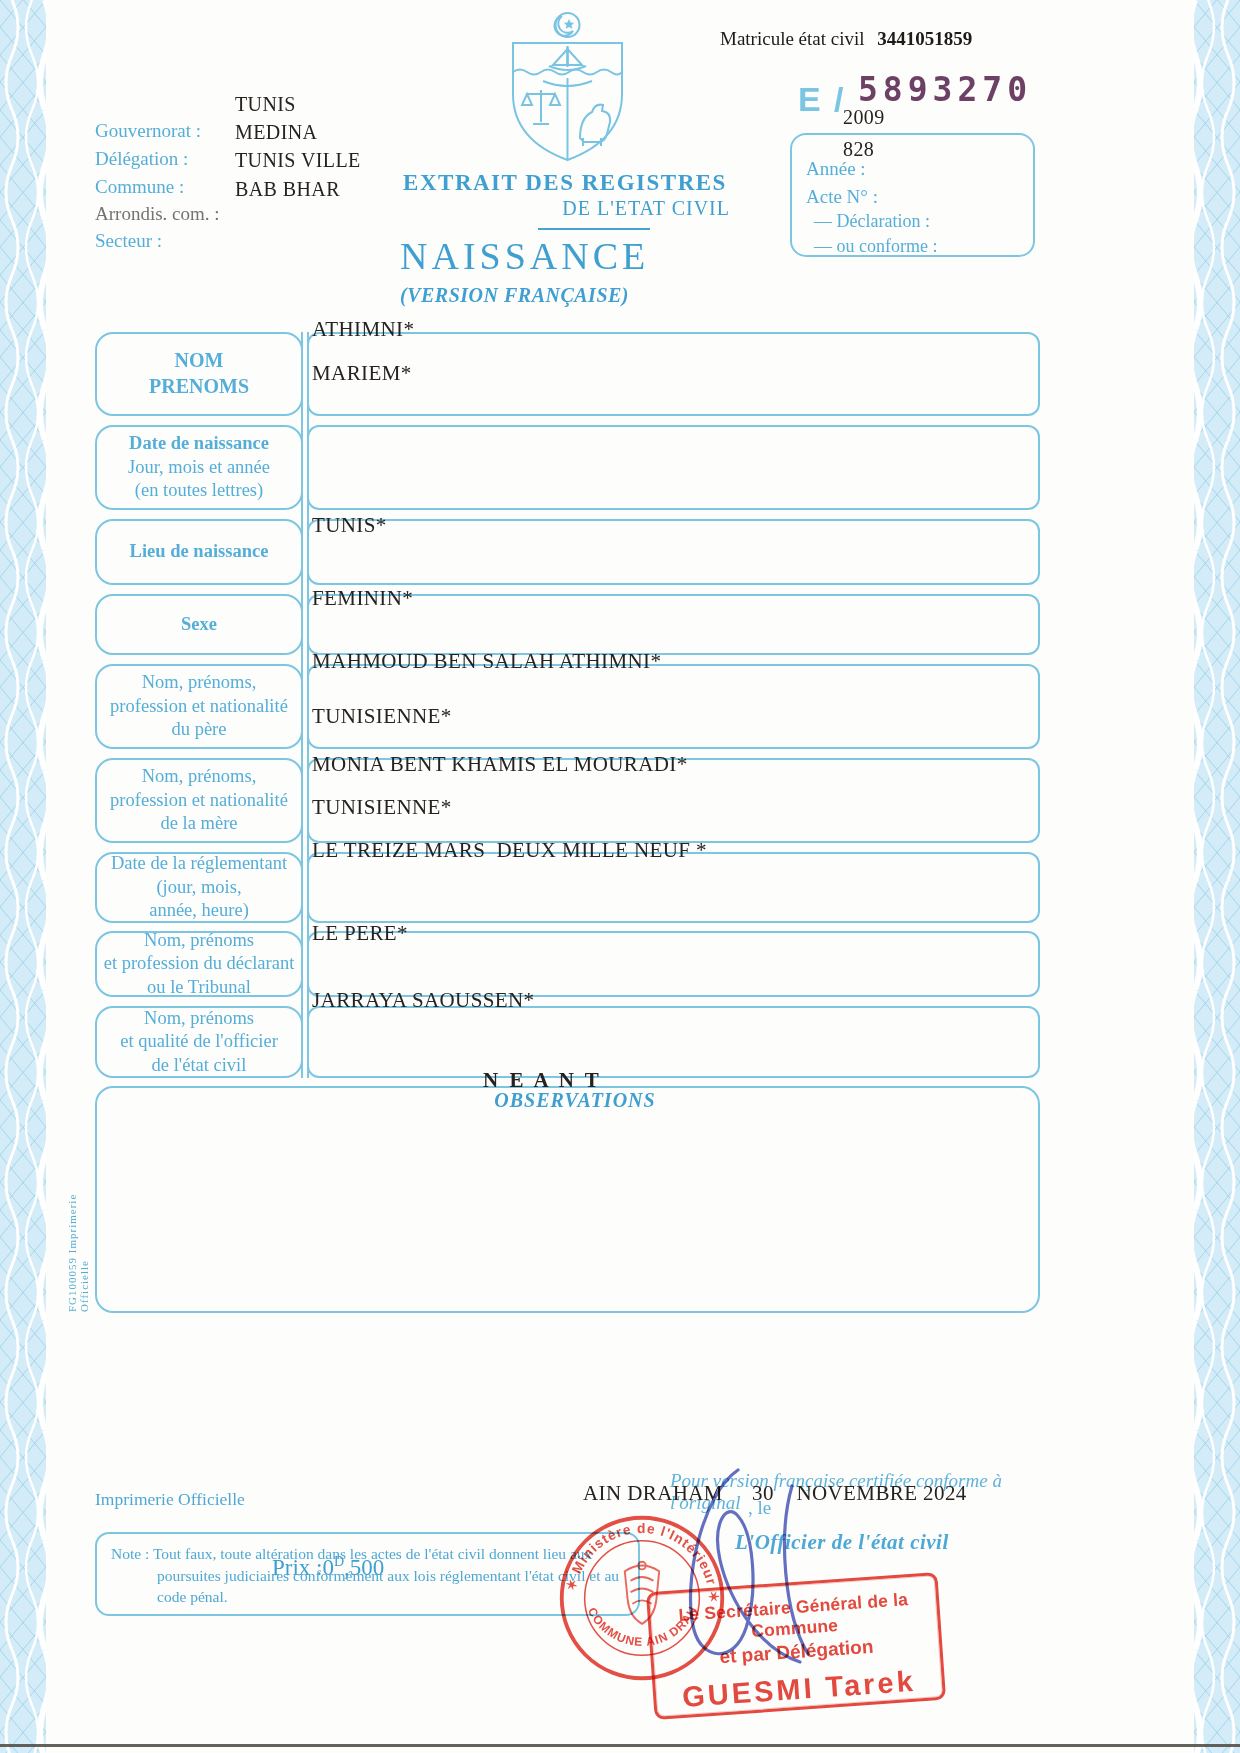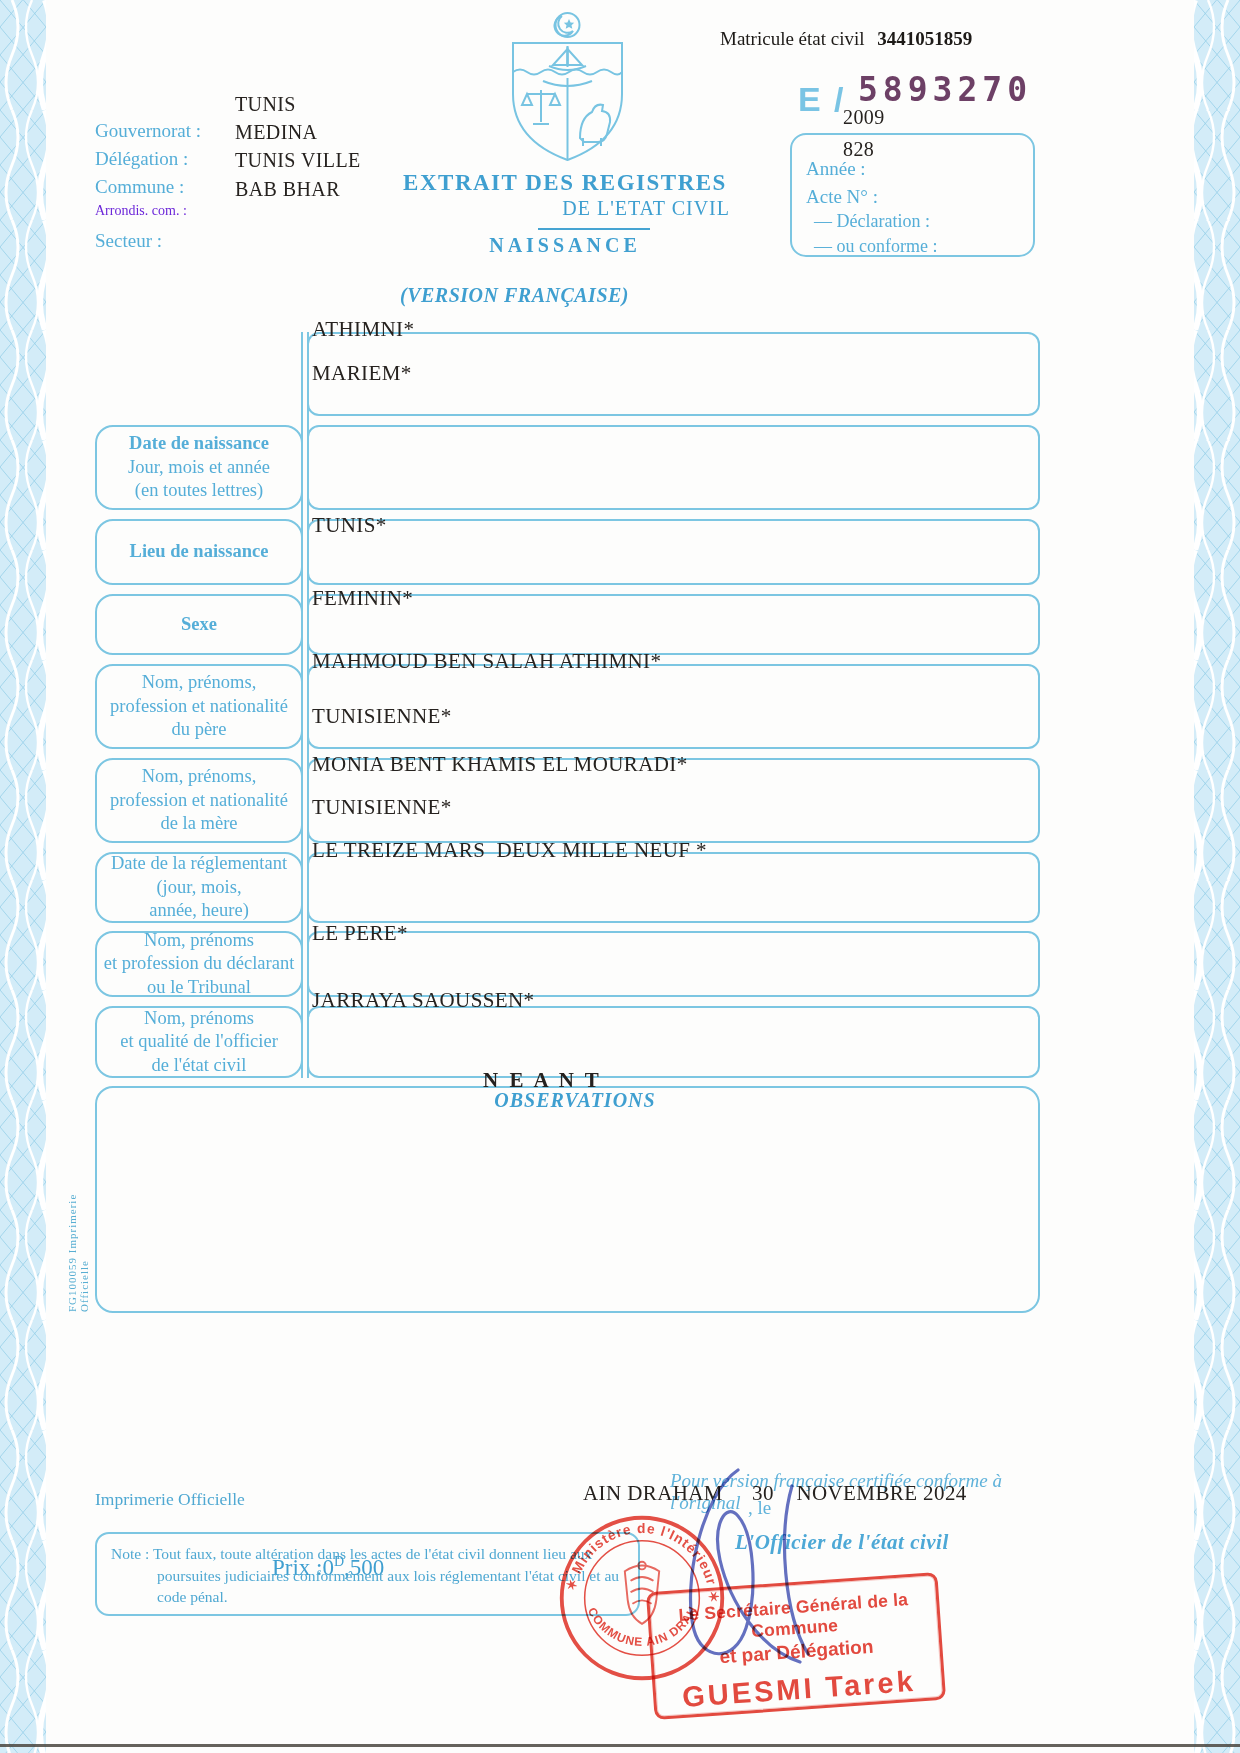--- a/index.html
+++ b/index.html
@@ -81,21 +81,21 @@
     <rect x="0" y="0" width="46" height="1753" fill="url(#gp)"></rect>
     <g transform="translate(1240,0) scale(-1,1)">
       <rect x="0" y="0" width="46" height="1753" fill="url(#gp)"></rect>
     </g>
   </svg>
 
 
   <div class="abs" style="left:95px;top:120px;color:#55aed8;font-size:19px;z-index:5">Gouvernorat :</div>
   <div class="abs" style="left:95px;top:148px;color:#55aed8;font-size:19px;z-index:5">Délégation :</div>
   <div class="abs" style="left:95px;top:176px;color:#55aed8;font-size:19px;z-index:5">Commune :</div>
-  <div class="abs" style="left:95px;top:203px;color:#6d28d9;font-size:14px;z-index:5">Arrondis. com. :</div>
+  <div class="abs" style="left:95px;top:203px;color:#737373;font-size:19px;z-index:5">Arrondis. com. :</div>
   <div class="abs" style="left:95px;top:230px;color:#55aed8;font-size:19px;z-index:5">Secteur :</div>
 
   <div class="abs typed" style="left:235px;top:93px;font-size:20px">TUNIS</div>
   <div class="abs typed" style="left:235px;top:121px;font-size:20px">MEDINA</div>
   <div class="abs typed" style="left:235px;top:149px;font-size:20px">TUNIS VILLE</div>
   <div class="abs typed" style="left:235px;top:178px;font-size:20px">BAB BHAR</div>
 
   <svg class="abs" style="left:505px;top:10px;z-index:5" width="125" height="158" viewBox="0 0 125 158">
     <g fill="none" stroke="#78c4e2" stroke-width="2">
       <circle cx="62.5" cy="15" r="12"></circle>
@@ -115,39 +115,43 @@
       <path d="M50 84 l-5 11 h10 z"></path>
       <path d="M28 114 h16"></path>
       <path d="M75 128 q0 -20 12 -26 q3 -9 11 -7 l-1 6 q9 1 8 11 l-3 12 q-2 8 -9 8 l-14 0 z"></path>
       <path d="M78 128 v8 M96 128 v8"></path>
     </g>
   </svg>
 
   <div class="abs title-blue" style="left:400px;top:170px;width:330px;text-align:center;font-weight:bold;font-size:23px;letter-spacing:1.5px;z-index:5">EXTRAIT DES REGISTRES</div>
   <div class="abs title-blue" style="left:400px;top:197px;width:330px;text-align:right;font-size:20px;letter-spacing:1px;z-index:5">DE L'ETAT CIVIL</div>
   <div class="abs" style="left:538px;top:228px;width:112px;height:2px;background:#46a4d2;z-index:5"></div>
-  <div class="abs title-blue" style="left:400px;top:234px;width:330px;text-align:center;font-weight:bold;font-size:20px;letter-spacing:4px;z-index:5">NAISSANCE</div>
+  <div class="abs title-blue" style="left:400px;top:234px;width:330px;font-weight:normal;font-size:38px;letter-spacing:4px;z-index:5">NAISSANCE</div>
   <div class="abs title-blue" style="left:400px;top:284px;width:330px;text-align:left;font-style:italic;font-weight:bold;font-size:20px;letter-spacing:.5px;z-index:5">(VERSION FRANÇAISE)</div>
 
   <div class="abs" style="left:720px;top:28px;font-size:19px;color:#1d1a17;z-index:5">
     <span>Matricule état civil</span>
     <span style="font-weight:bold;margin-left:8px">3441051859</span>
   </div>
 
   <div class="abs" style="left:798px;top:80px;font-family:'Liberation Sans',sans-serif;font-weight:bold;font-size:34px;color:#7ac4e4;letter-spacing:2px;z-index:5">E /</div>
   <div class="abs stampmix" style="left:858px;top:70px;font-family:'DejaVu Sans Mono',monospace;font-weight:bold;font-size:33px;color:#5e2b56;letter-spacing:5px;opacity:.9;z-index:7">5893270</div>
   <div class="abs typed" style="left:843px;top:106px;font-size:20px">2009</div>
 
   <div class="abs" style="left:790px;top:133px;width:245px;height:124px;border:2px solid #7cc6e2;border-radius:16px;z-index:3"></div>
   <div class="abs typed" style="left:843px;top:138px;font-size:20px">828</div>
   <div class="abs" style="left:806px;top:158px;color:#55aed8;font-size:19px;z-index:5">Année :</div>
   <div class="abs" style="left:806px;top:186px;color:#55aed8;font-size:19px;z-index:5">Acte N° :</div>
   <div class="abs" style="left:814px;top:211px;color:#55aed8;font-size:18px;z-index:5">— Déclaration :</div>
   <div class="abs" style="left:814px;top:236px;color:#55aed8;font-size:18px;z-index:5">— ou conforme :</div>
 
+  <div class="lblbox" style="top:332px;height:84px">
+    <span class="b" style="font-size:20px">NOM</span>
+    <span class="b" style="font-size:20px">PRENOMS</span>
+  </div>
   <div class="lblbox" style="top:425px;height:85px">
     <span class="b">Date de naissance</span>
     <span>Jour, mois et année</span>
     <span>(en toutes lettres)</span>
   </div>
   <div class="lblbox" style="top:519px;height:66px">
     <span class="b">Lieu de naissance</span>
   </div>
   <div class="lblbox" style="top:594px;height:61px">
     <span class="b">Sexe</span>

